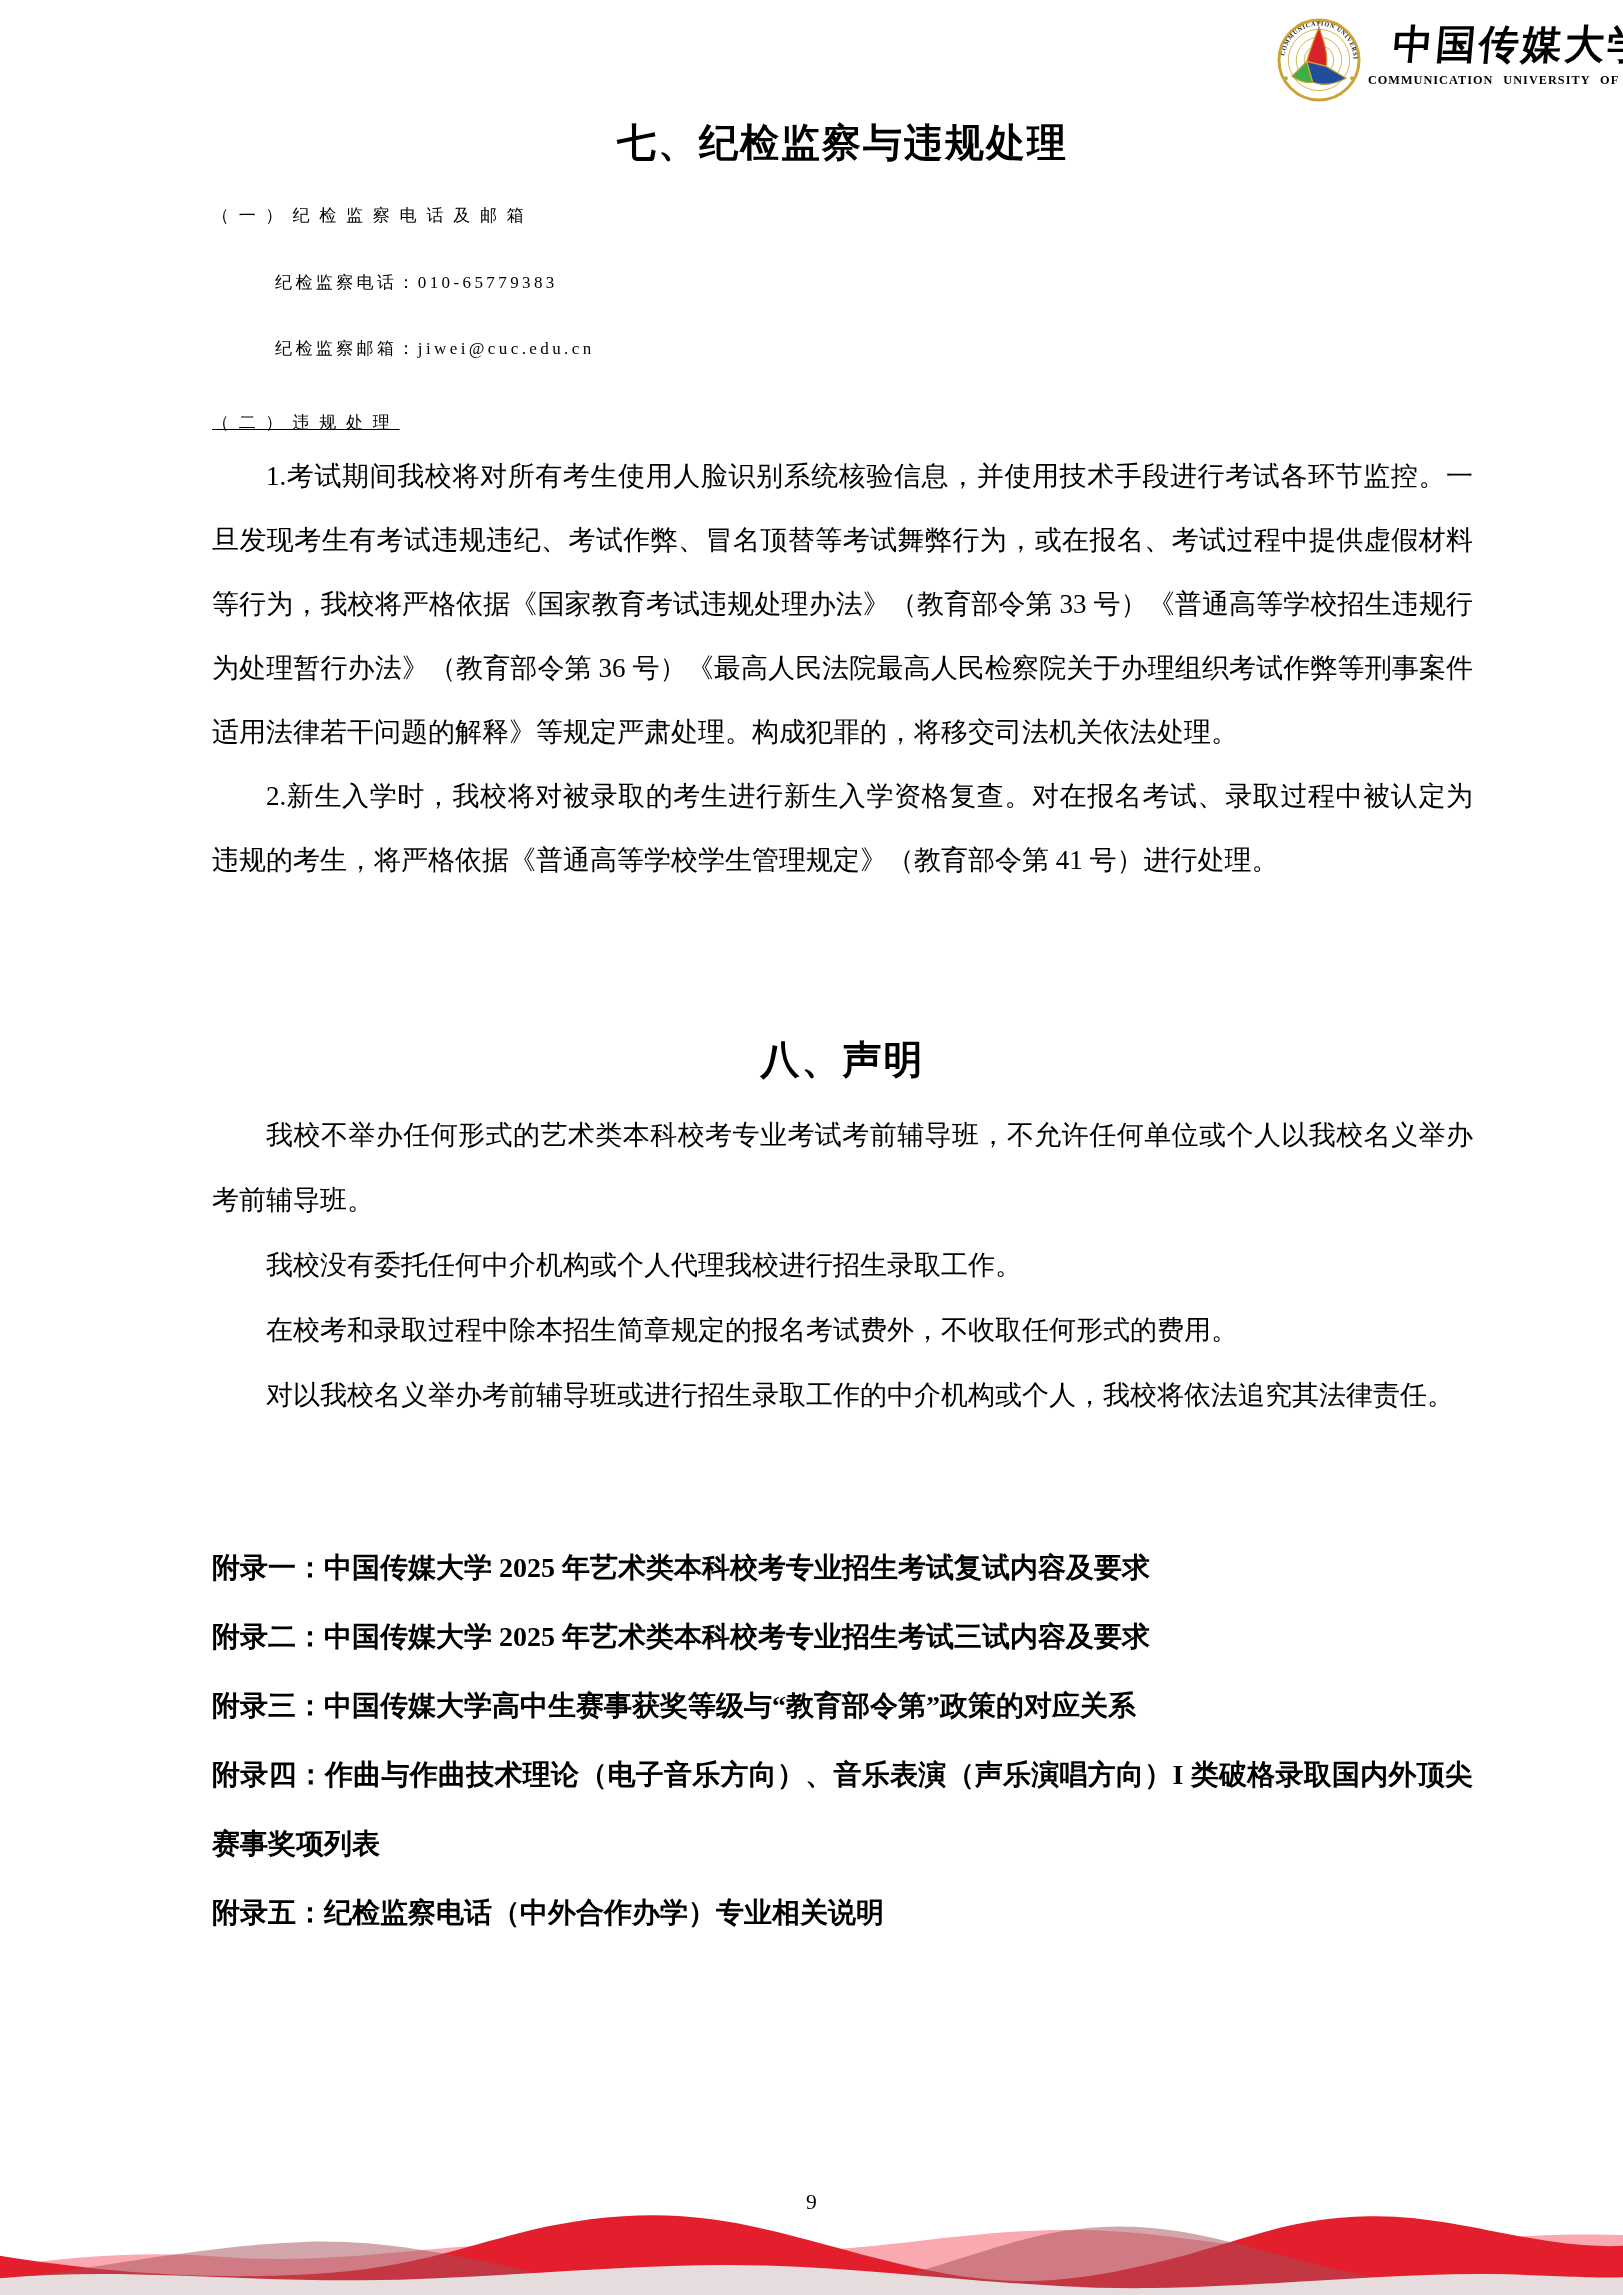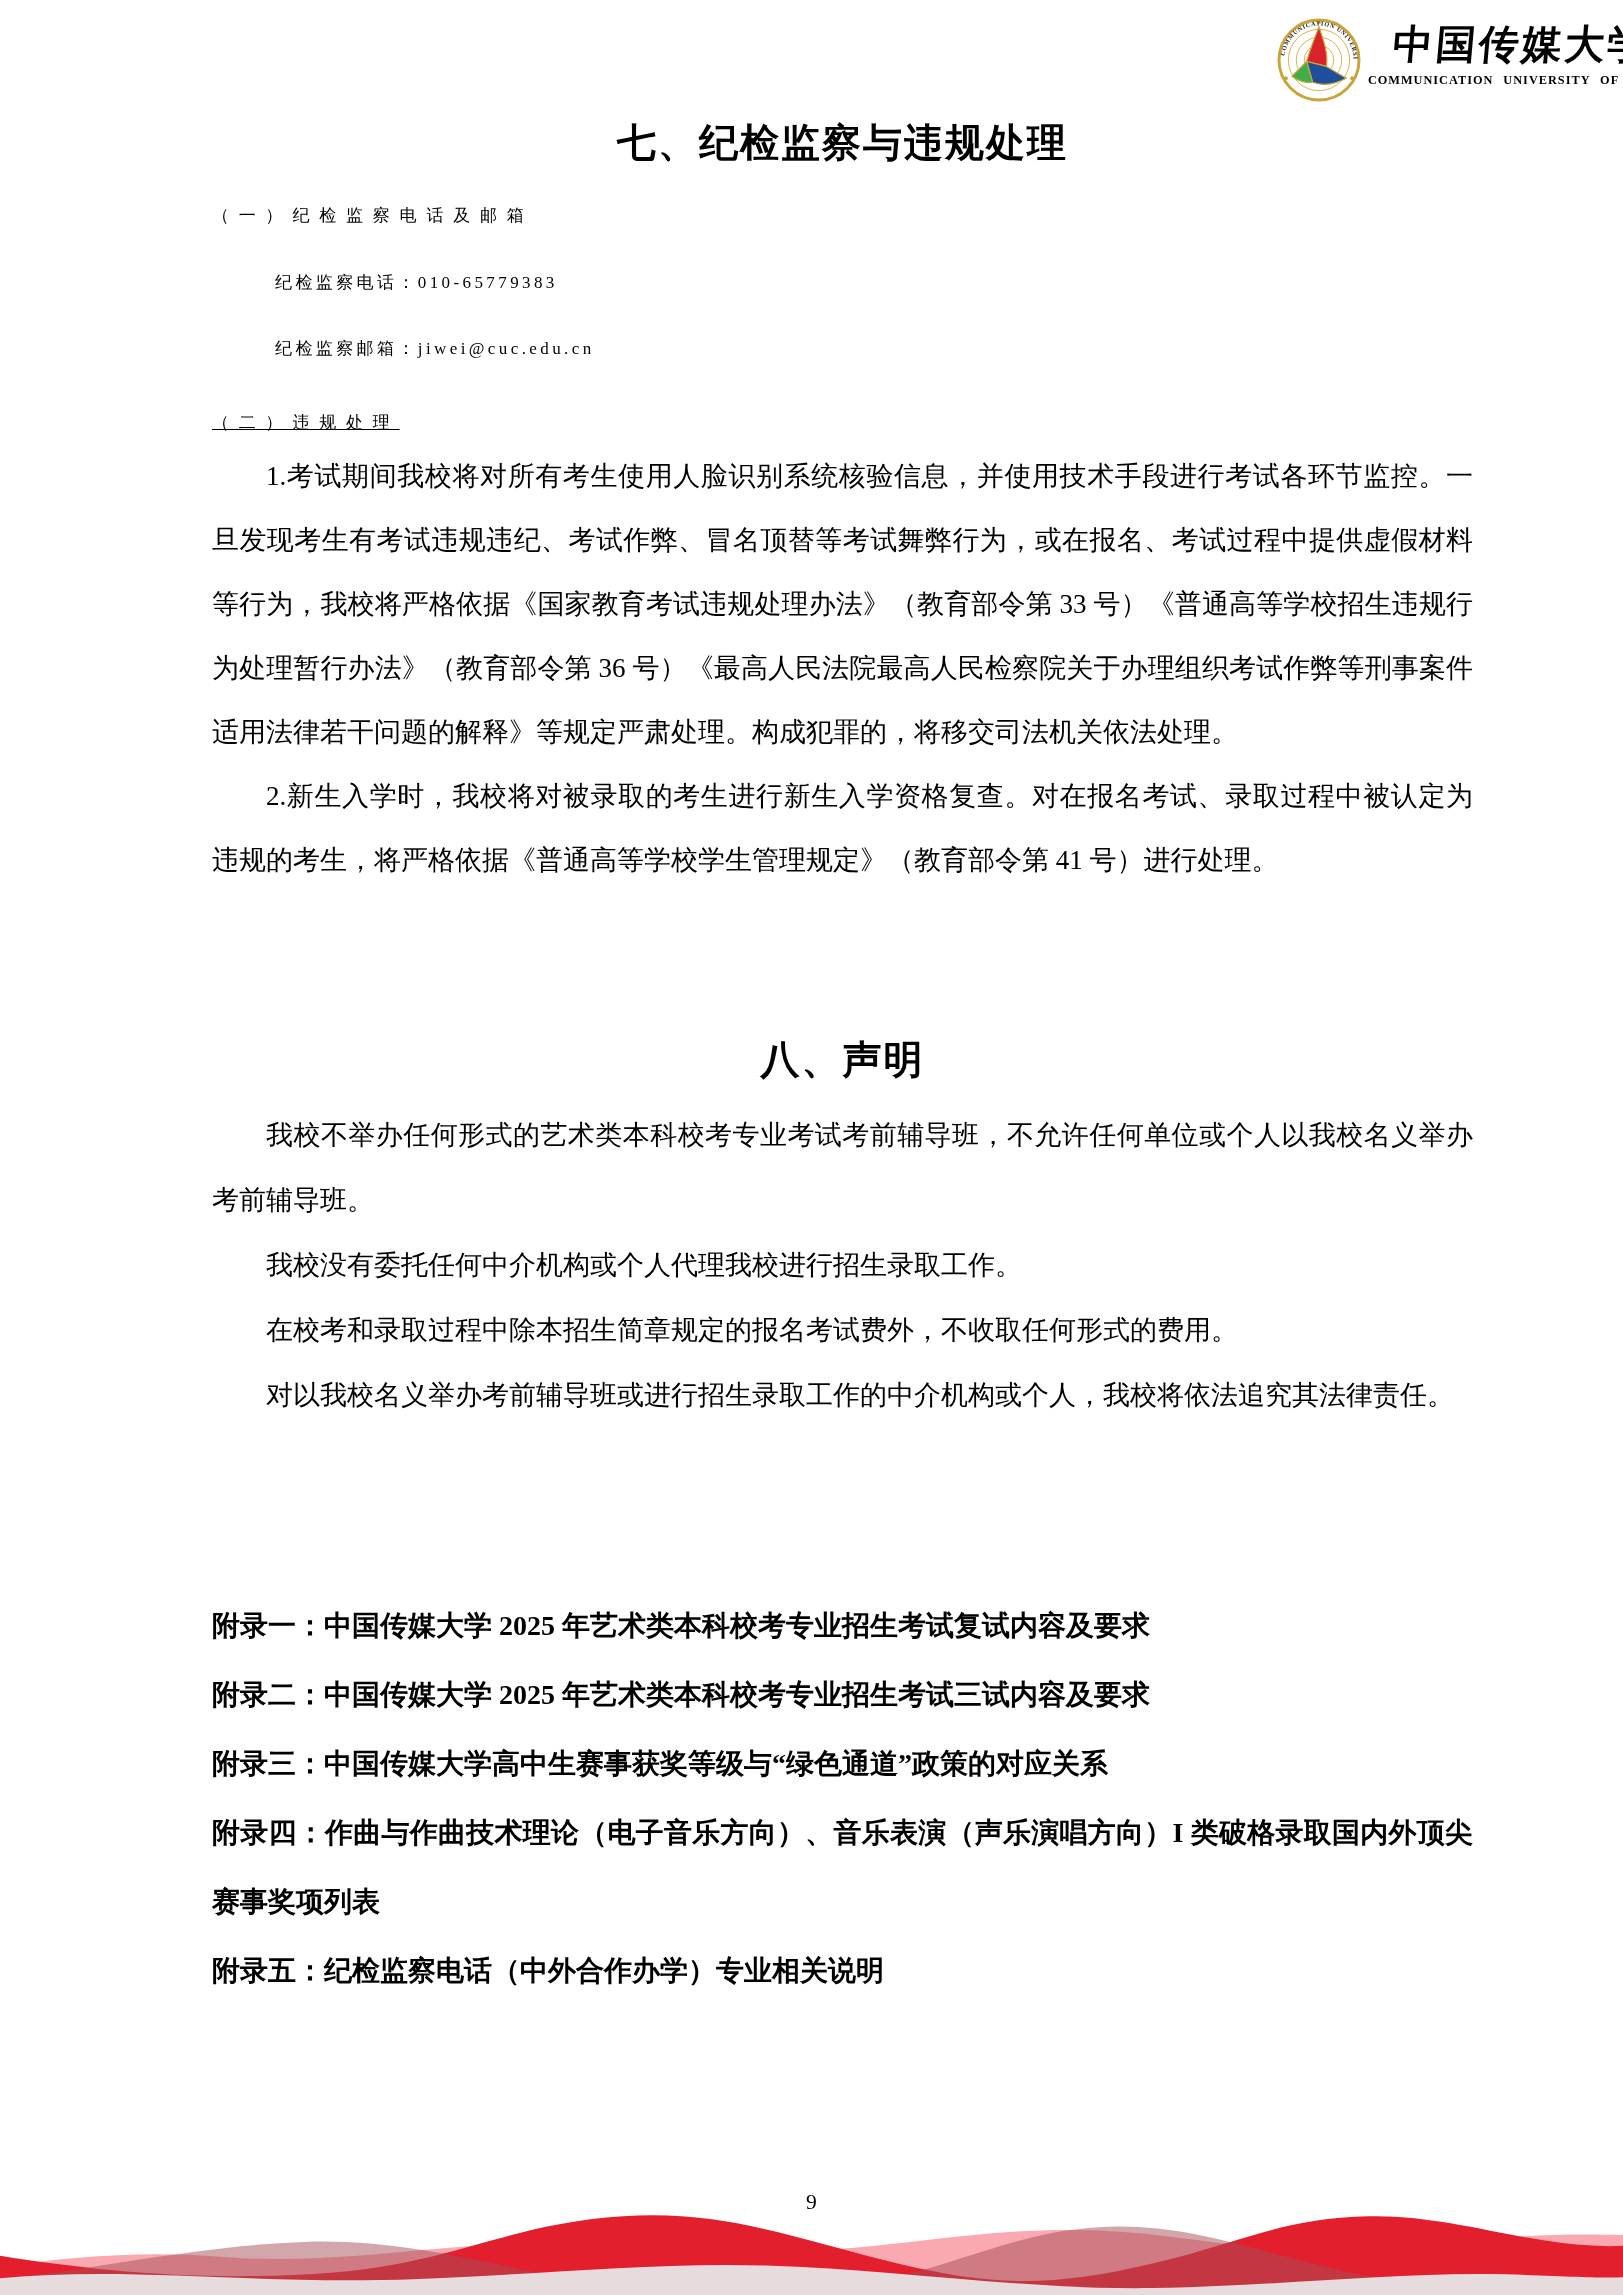--- a/index.html
+++ b/index.html
@@ -44,21 +44,21 @@
     font-size:27px;line-height:64px;
     text-align:justify;text-justify:inter-character;
   }
   .bodyblock p,.declblock p{margin:0;text-indent:54px;}
   .declblock{
     top:1103px;
     font-size:27px;line-height:65px;
     text-align:justify;text-justify:inter-character;
   }
   .appendix{
-    top:1591px;
+    top:1533px;
     font-size:28px;line-height:69px;
     font-weight:bold;
     text-align:justify;text-justify:inter-character;
   }
   .appendix p{margin:0;}
   .pagenum{
     position:absolute;top:2190px;left:0;width:100%;
     text-align:center;font-size:21.6px;
   }
   .footer-wave{position:absolute;left:0;bottom:0;width:1623px;height:118px;display:block;}
@@ -111,21 +111,21 @@
   <div class="col declblock">
     <p>我校不举办任何形式的艺术类本科校考专业考试考前辅导班，不允许任何单位或个人以我校名义举办考前辅导班。</p>
     <p>我校没有委托任何中介机构或个人代理我校进行招生录取工作。</p>
     <p>在校考和录取过程中除本招生简章规定的报名考试费外，不收取任何形式的费用。</p>
     <p>对以我校名义举办考前辅导班或进行招生录取工作的中介机构或个人，我校将依法追究其法律责任。</p>
   </div>
 
   <div class="col appendix">
     <p>附录一：中国传媒大学 2025 年艺术类本科校考专业招生考试复试内容及要求</p>
     <p>附录二：中国传媒大学 2025 年艺术类本科校考专业招生考试三试内容及要求</p>
-    <p>附录三：中国传媒大学高中生赛事获奖等级与“绿色通道”政策的对应关系</p>
+    <p>附录三：中国传媒大学高中生赛事获奖等级与“教育部令第”政策的对应关系</p>
     <p>附录四：作曲与作曲技术理论（电子音乐方向）、音乐表演（声乐演唱方向）I 类破格录取国内外顶尖赛事奖项列表</p>
     <p>附录五：纪检监察电话（中外合作办学）专业相关说明</p>
   </div>
 
   <div class="pagenum">9</div>
 
   <svg class="footer-wave" viewBox="0 0 3308 240" preserveAspectRatio="none">
     <path d="M0 183 C 150 160 300 150 450 162 C 650 178 800 150 1000 138 C 1250 123 1450 160 1650 150 C 1850 140 2000 105 2200 108 C 2400 111 2500 150 2700 148 C 2900 146 3050 110 3308 118 L 3308 240 L 0 240 Z" fill="#fba9b1"></path>
     <path d="M0 160 C 200 192 430 214 680 194 C 930 174 1030 96 1270 80 C 1480 66 1630 128 1830 176 C 2030 224 2150 222 2340 178 C 2530 134 2610 84 2790 80 C 2970 76 3130 148 3308 140 L 3308 240 L 0 240 Z" fill="#e31e2d"></path>
     <path d="M0 208 C 180 190 400 140 620 132 C 840 124 1040 190 1260 226 C 1430 254 1560 252 1730 224 C 1940 188 2060 112 2240 102 C 2420 92 2560 152 2760 196 C 2960 240 3140 234 3308 208 L 3308 240 L 0 240 Z" fill="#a64d58" fill-opacity="0.5"></path>

